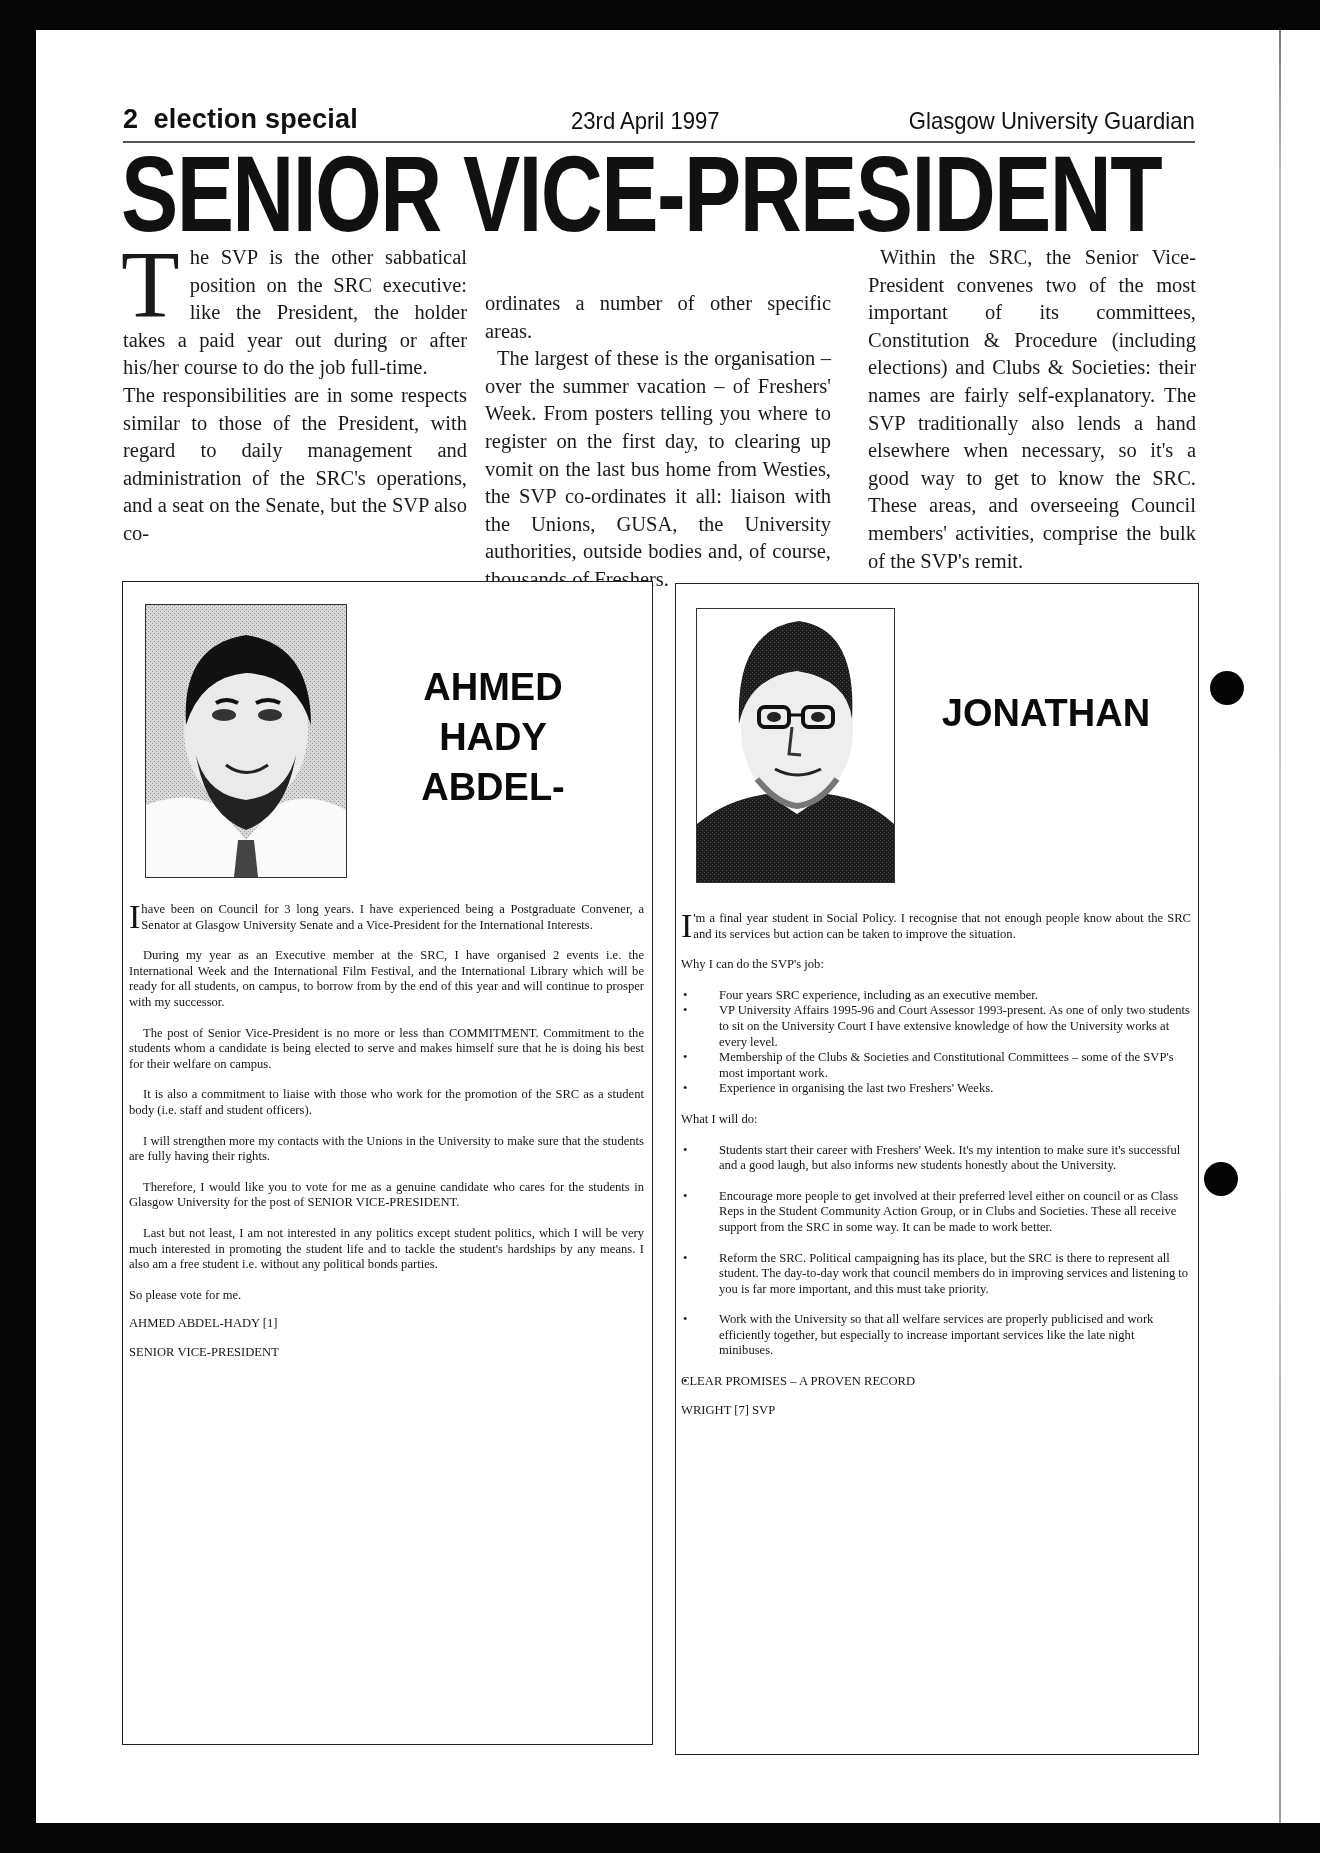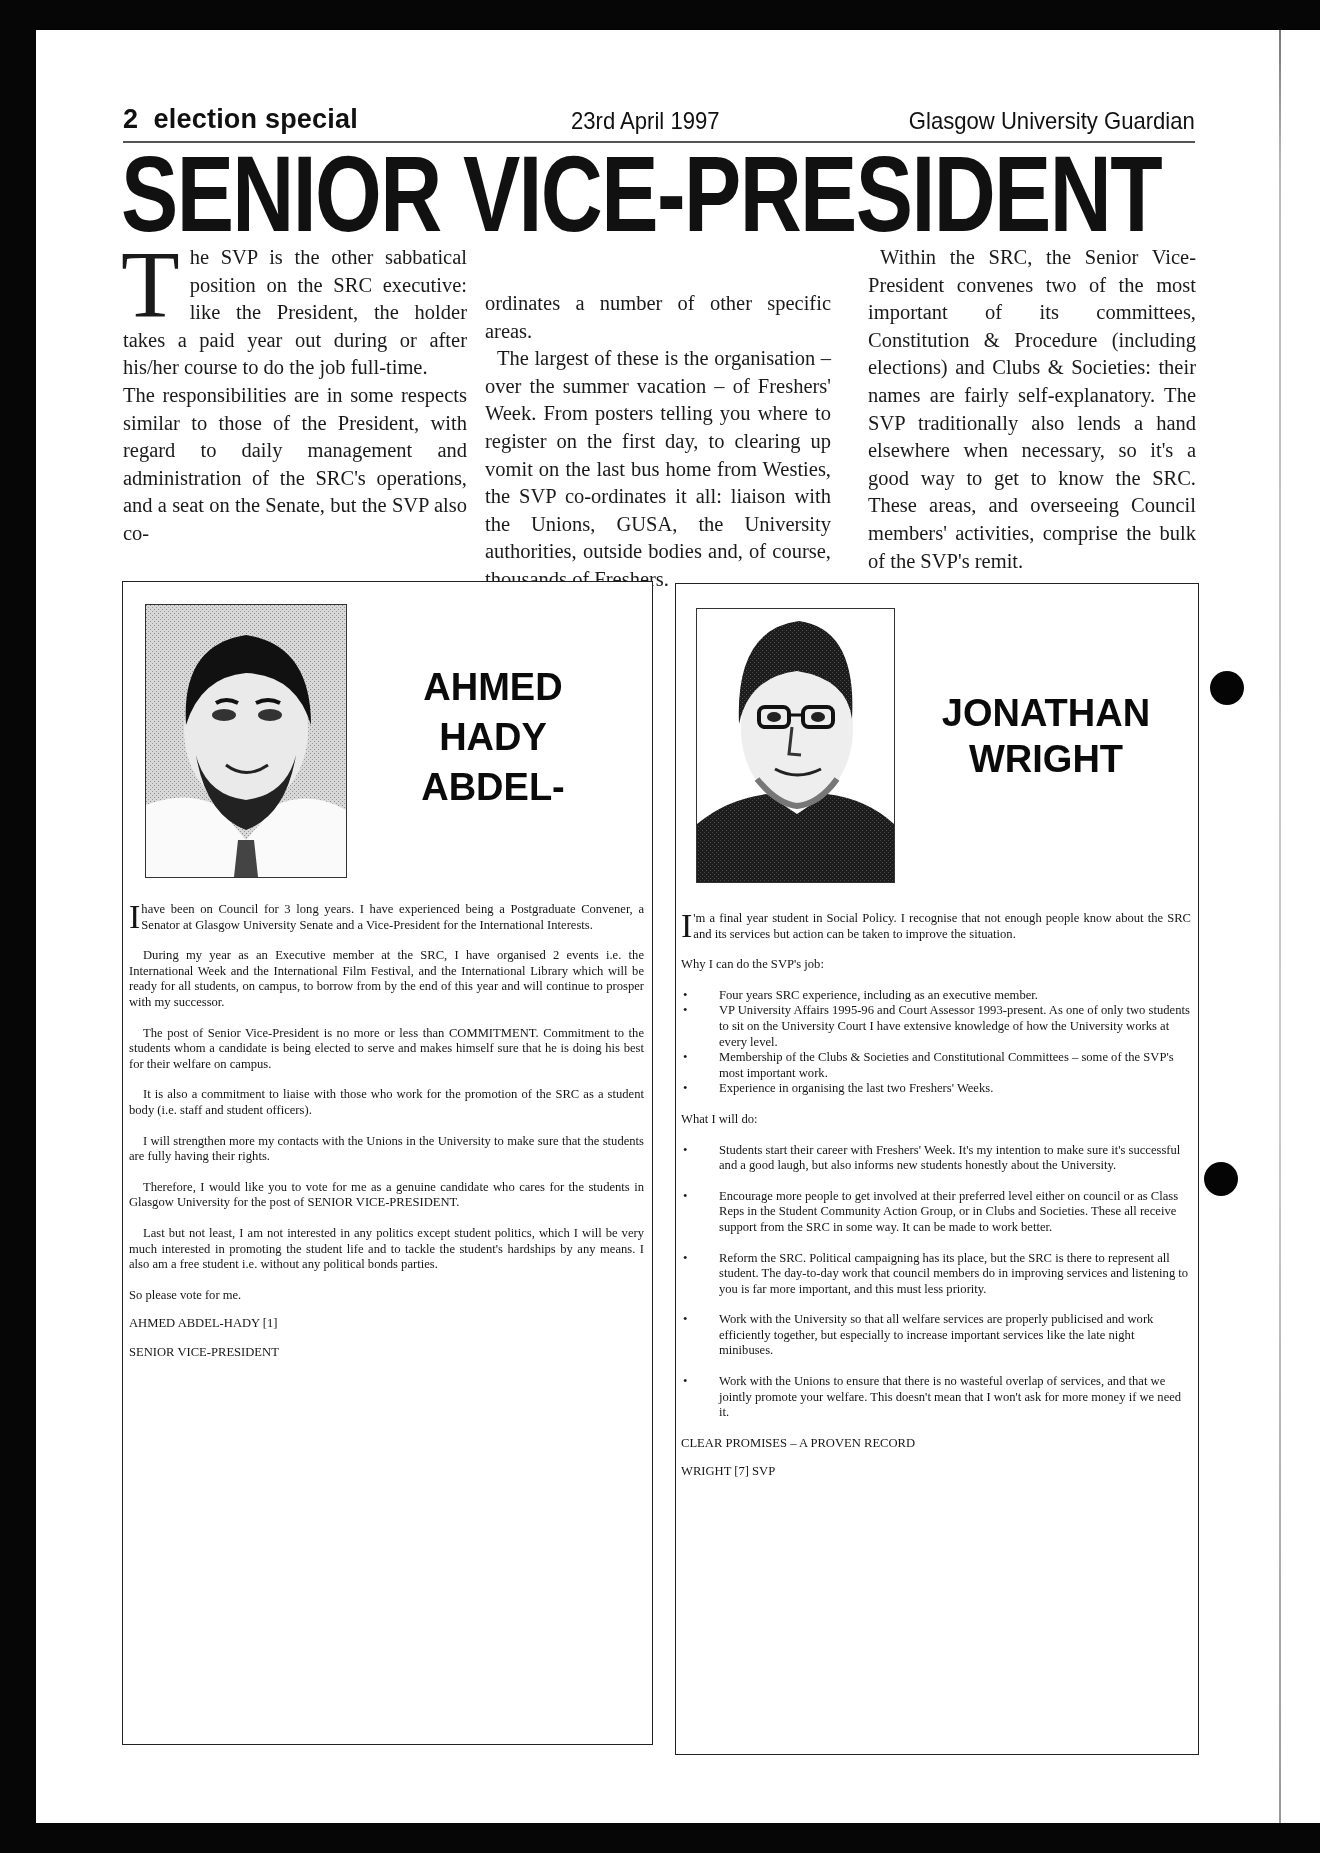--- a/index.html
+++ b/index.html
@@ -143,35 +143,34 @@
       <line x1="92" y1="106" x2="106" y2="106" stroke="#111" stroke-width="3"></line>
       <ellipse cx="77" cy="108" rx="7" ry="5" fill="#222"></ellipse>
       <ellipse cx="121" cy="108" rx="7" ry="5" fill="#222"></ellipse>
       <path d="M95 118 L92 145 L104 146" stroke="#333" stroke-width="3" fill="none"></path>
       <path d="M78 160 Q100 172 124 160" stroke="#222" stroke-width="3" fill="none"></path>
       <path d="M60 170 Q80 195 100 197 Q122 195 140 170" stroke="#777" stroke-width="6" fill="none"></path>
     </svg>
   </div>
   <div class="cand-name name-right">
     <div>JONATHAN</div>
-    <div>WRIGHT</div>
   </div>
   <div class="stmt stmt-right">
     <p><span class="dc">I</span><span>'m a final year student in Social Policy.  I recognise that not enough people know about the SRC and its services but action can be taken to improve the situation.</span></p>
     <p>Why I can do the SVP's job:</p>
     <ul>
       <li><span class="bullet">•</span><span>Four years SRC experience, including as an executive member.</span></li>
       <li><span class="bullet">•</span><span>VP University Affairs 1995-96 and Court Assessor 1993-present.  As one of only two students to sit on the University Court I have extensive knowledge of how the University works at every level.</span></li>
       <li><span class="bullet">•</span><span>Membership of the Clubs &amp; Societies and Constitutional Committees – some of the SVP's most important work.</span></li>
       <li><span class="bullet">•</span><span>Experience in organising the last two Freshers' Weeks.</span></li>
     </ul>
     <p>What I will do:</p>
     <ul class="spaced">
       <li><span class="bullet">•</span><span>Students start their career with Freshers' Week. It's my intention to make sure it's successful and a good laugh, but also informs new students honestly about the University.</span></li>
       <li><span class="bullet">•</span><span>Encourage more people to get involved at their preferred level either on council or as Class Reps in the Student Community Action Group, or in Clubs and Societies. These all receive support from the SRC in some way. It can be made to work better.</span></li>
-      <li><span class="bullet">•</span><span>Reform the SRC. Political campaigning has its place, but the SRC is there to represent all student. The day-to-day work that council members do in improving services and listening to you is far more important, and this must less priority.</span></li>
+      <li><span class="bullet">•</span><span>Reform the SRC. Political campaigning has its place, but the SRC is there to represent all student. The day-to-day work that council members do in improving services and listening to you is far more important, and this must take priority.</span></li>
       <li><span class="bullet">•</span><span>Work with the University so that all welfare services are properly publicised and work efficiently together, but especially to increase important services like the late night minibuses.</span></li>
-      <li><span class="bullet">•</span><span>Work with the Unions to ensure that there is no wasteful overlap of services, and that we jointly promote your welfare. This doesn't mean that I won't ask for more money if we need it.</span></li>
+      <li><span class="bullet">•</span></li>
     </ul>
     <p class="nb">CLEAR PROMISES – A PROVEN RECORD</p>
     <p class="nb">WRIGHT [7] SVP</p>
   </div>
 </div>
 
 </body></html>

